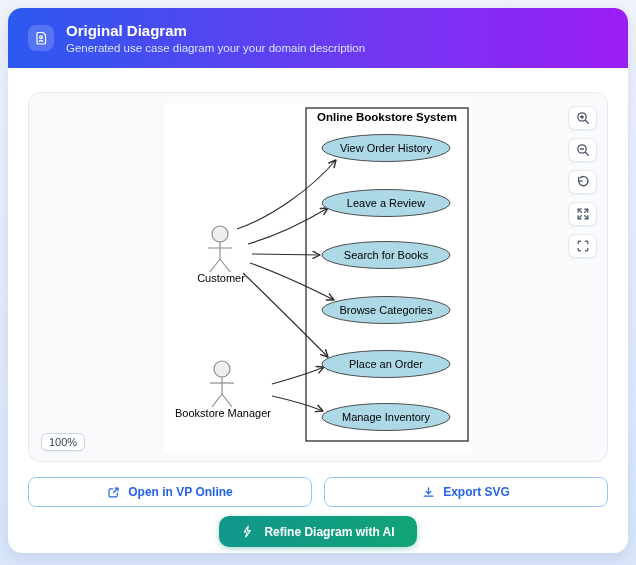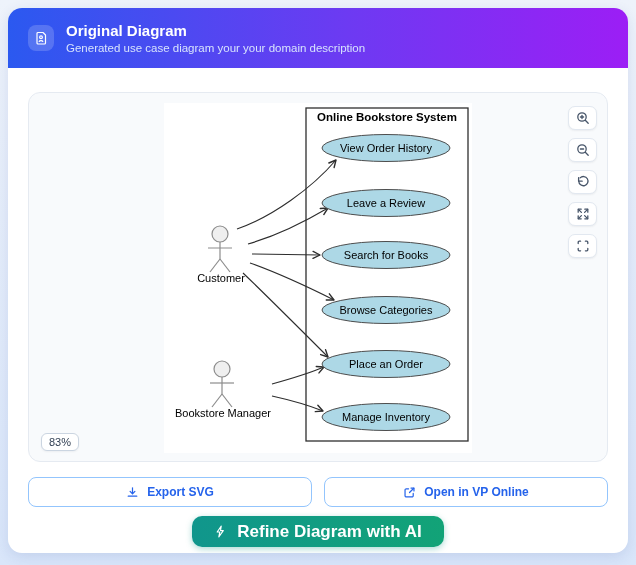--- a/index.html
+++ b/index.html
@@ -54,21 +54,21 @@
     flex:1; height:30px; background:#fff; border:1px solid #93c5fd;
     border-radius:8px; color:#2563eb; font-size:12px; font-weight:bold;
     display:flex; align-items:center; justify-content:center; gap:8px; cursor:pointer;
     font-family:"Liberation Sans", sans-serif;
   }
   .action-btn svg { stroke:#2563eb; fill:none; stroke-width:1.3; stroke-linecap:round; stroke-linejoin:round; }
   .ai-row { display:flex; justify-content:center; margin-top:9px; }
   .ai-btn {
     height:31px; padding:0 22px; border:none; border-radius:10px; cursor:pointer;
     background:linear-gradient(90deg,#10968c 0%,#12a377 100%);
-    color:#fff; font-size:17px; font-weight:bold;
+    color:#fff; font-size:12px; font-weight:bold;
     display:flex; align-items:center; gap:10px;
     box-shadow:0 2px 6px rgba(13,148,136,.35);
     font-family:"Liberation Sans", sans-serif;
   }
   .ai-btn svg { stroke:#fff; fill:none; stroke-width:1.2; stroke-linejoin:round; }
   .diagram-svg text { font-family:"Liberation Sans", sans-serif; fill:#000; }
 </style>
 </head>
 <body>
 
@@ -201,40 +201,40 @@
         <button class="ctrl-btn">
           <svg width="14" height="14" viewBox="0 0 14 14">
             <path d="M2.2 4.6 V3.2 a1 1 0 0 1 1-1 h1.4"></path>
             <path d="M9.4 2.2 h1.4 a1 1 0 0 1 1 1 v1.4"></path>
             <path d="M11.8 9.4 v1.4 a1 1 0 0 1-1 1 H9.4"></path>
             <path d="M4.6 11.8 H3.2 a1 1 0 0 1-1-1 V9.4"></path>
           </svg>
         </button>
       </div>
 
-      <div class="zoom-badge">83%</div>
+      <div class="zoom-badge">100%</div>
     </div>
 
     <div class="actions">
+      <button class="action-btn">
+        <svg width="13" height="13" viewBox="0 0 14 14">
+          <path d="M6 3 H3.6 A1.4 1.4 0 0 0 2.2 4.4 v6 A1.4 1.4 0 0 0 3.6 11.8 h6 A1.4 1.4 0 0 0 11 10.4 V8"></path>
+          <path d="M8.6 2.2 H11.8 V5.4"></path>
+            <path d="M11.6 2.4 L7 7"></path>
+        </svg>
+        <span>Open in VP Online</span>
+      </button>
       <button class="action-btn">
         <svg width="13" height="13" viewBox="0 0 14 14">
           <path d="M7 2 v6.2"></path>
             <path d="M4.4 5.8 L7 8.4 L9.6 5.8"></path>
             <path d="M2.4 11 h9.2"></path>
         </svg>
         <span>Export SVG</span>
       </button>
-      <button class="action-btn">
-        <svg width="13" height="13" viewBox="0 0 14 14">
-          <path d="M6 3 H3.6 A1.4 1.4 0 0 0 2.2 4.4 v6 A1.4 1.4 0 0 0 3.6 11.8 h6 A1.4 1.4 0 0 0 11 10.4 V8"></path>
-          <path d="M8.6 2.2 H11.8 V5.4"></path>
-            <path d="M11.6 2.4 L7 7"></path>
-        </svg>
-        <span>Open in VP Online</span>
-      </button>
     </div>
 
     <div class="ai-row">
       <button class="ai-btn">
         <svg width="13" height="13" viewBox="0 0 14 14">
           <path d="M7.8 1.2 L3.4 7.6 h2.8 L5.2 12.8 l4.8-6.8 H7z"></path>
         </svg>
         <span>Refine Diagram with AI</span>
       </button>
     </div>

